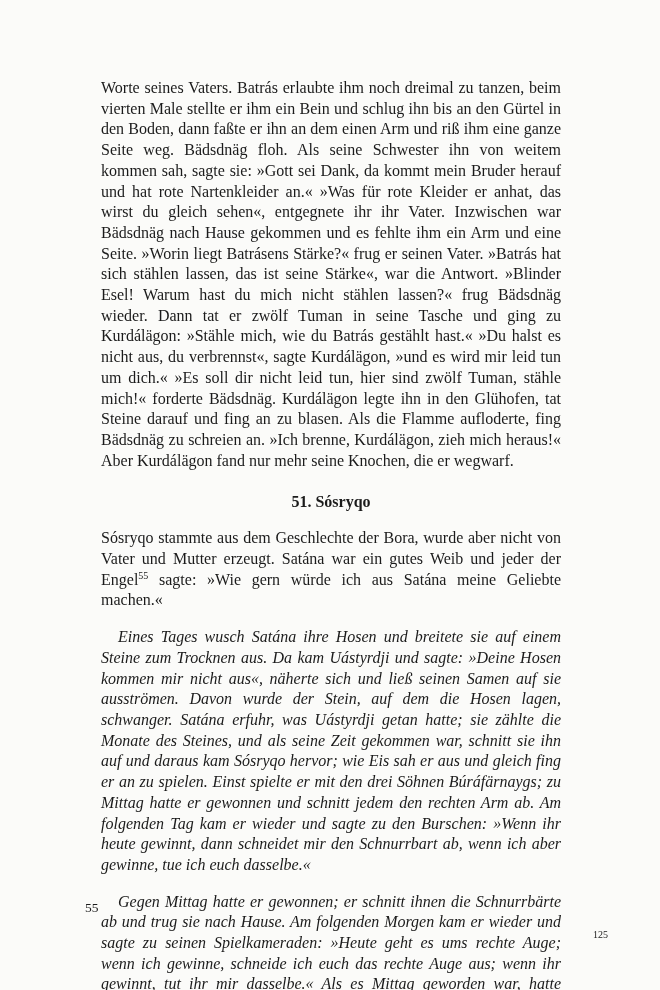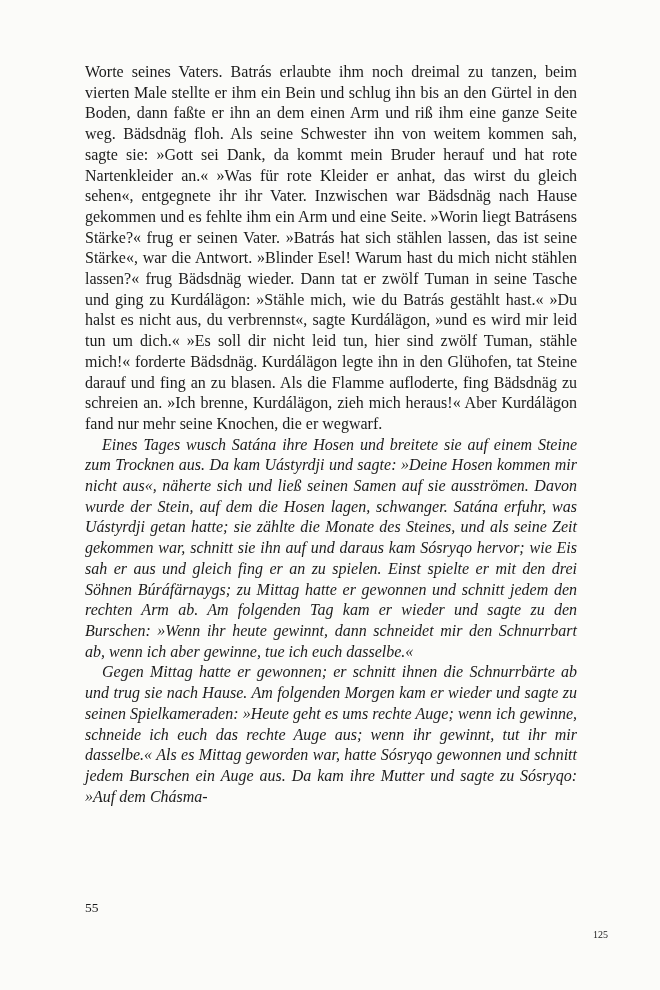--- a/index.html
+++ b/index.html
@@ -15,21 +15,21 @@
     position: relative;
     overflow: hidden;
   }
   .text-block {
     position: absolute;
     left: 85px;
     top: 62px;
     width: 492px;
   }
   .body-text p {
-    margin: 0;
+    margin: 16px;
     font-size: 16px;
     line-height: 20.7px;
     text-align: justify;
     hyphens: manual;
   }
   .body-text p.indent {
     text-indent: 17px;
     font-style: italic;
   }
   h2.chapter-heading {
@@ -65,21 +65,23 @@
   }
 </style>
 </head>
 <body>
 
 <div class="text-block">
   <div class="body-text">
 
     <p>Worte seines Vaters. Batrás erlaubte ihm noch dreimal zu tanzen, beim vierten Male stellte er ihm ein Bein und schlug ihn bis an den Gürtel in den Boden, dann faßte er ihn an dem einen Arm und riß ihm eine ganze Seite weg. Bädsdnäg floh. Als seine Schwester ihn von weitem kommen sah, sagte sie: »Gott sei Dank, da kommt mein Bruder herauf und hat rote Nartenkleider an.« »Was für rote Kleider er anhat, das wirst du gleich sehen«, entgegnete ihr ihr Vater. Inzwischen war Bädsdnäg nach Hause gekommen und es fehlte ihm ein Arm und eine Seite. »Worin liegt Batrásens Stärke?« frug er seinen Vater. »Batrás hat sich stählen lassen, das ist seine Stärke«, war die Antwort. »Blinder Esel! Warum hast du mich nicht stählen lassen?« frug Bädsdnäg wieder. Dann tat er zwölf Tuman in seine Tasche und ging zu Kurdálägon: »Stähle mich, wie du Batrás gestählt hast.« »Du halst es nicht aus, du verbrennst«, sagte Kurdálägon, »und es wird mir leid tun um dich.« »Es soll dir nicht leid tun, hier sind zwölf Tuman, stähle mich!« forderte Bädsdnäg. Kurdálägon legte ihn in den Glühofen, tat Steine darauf und fing an zu blasen. Als die Flamme aufloderte, fing Bädsdnäg zu schreien an. »Ich brenne, Kurdálägon, zieh mich heraus!« Aber Kurdálägon fand nur mehr seine Knochen, die er wegwarf.</p>
 
+    <h2 class="chapter-heading">51. Sósryqo</h2>
 
+    <p><span>Sósryqo stammte aus dem Geschlechte der Bora, wurde aber nicht von Vater und Mutter erzeugt. Satána war ein gutes Weib und jeder der Engel</span><sup class="fn-marker">55</sup><span> sagte: »Wie gern würde ich aus Satána meine Geliebte machen.«</span></p>
 
     <p class="indent">Eines Tages wusch Satána ihre Hosen und breitete sie auf einem Steine zum Trocknen aus. Da kam Uástyrdji und sagte: »Deine Hosen kommen mir nicht aus«, näherte sich und ließ seinen Samen auf sie ausströmen. Davon wurde der Stein, auf dem die Hosen lagen, schwanger. Satána erfuhr, was Uástyrdji getan hatte; sie zählte die Monate des Steines, und als seine Zeit gekommen war, schnitt sie ihn auf und daraus kam Sósryqo hervor; wie Eis sah er aus und gleich fing er an zu spielen. Einst spielte er mit den drei Söhnen Búráfärnaygs; zu Mittag hatte er gewonnen und schnitt jedem den rechten Arm ab. Am folgenden Tag kam er wieder und sagte zu den Burschen: »Wenn ihr heute gewinnt, dann schneidet mir den Schnurrbart ab, wenn ich aber gewinne, tue ich euch dasselbe.«</p>
 
     <p class="indent">Gegen Mittag hatte er gewonnen; er schnitt ihnen die Schnurrbärte ab und trug sie nach Hause. Am folgenden Morgen kam er wieder und sagte zu seinen Spielkameraden: »Heute geht es ums rechte Auge; wenn ich gewinne, schneide ich euch das rechte Auge aus; wenn ihr gewinnt, tut ihr mir dasselbe.« Als es Mittag geworden war, hatte Sósryqo gewonnen und schnitt jedem Burschen ein Auge aus. Da kam ihre Mutter und sagte zu Sósryqo: »Auf dem Chásma-</p>
 
   </div>
 </div>
 
 <div class="footnote">
   <span class="fn-number">55</span>

